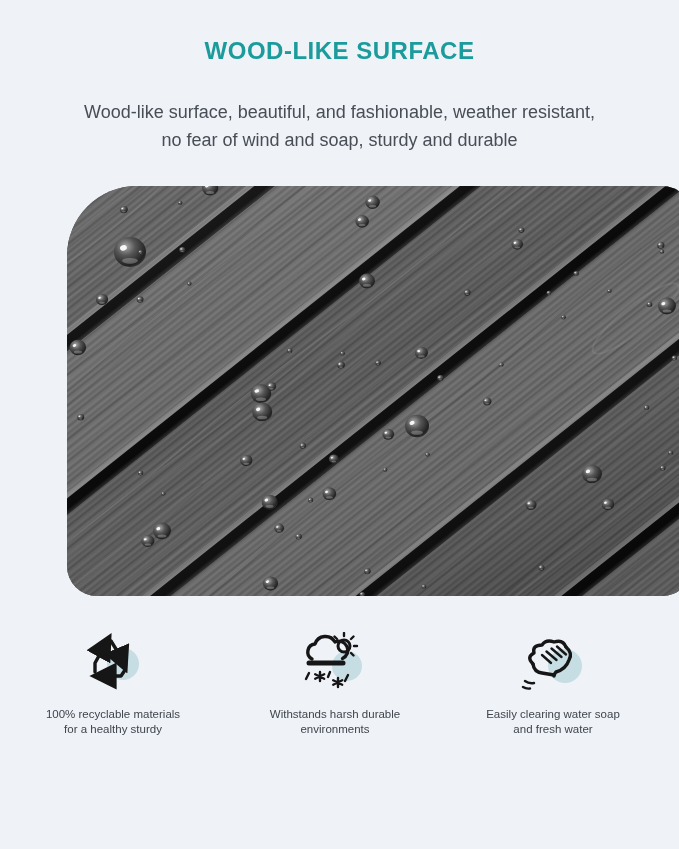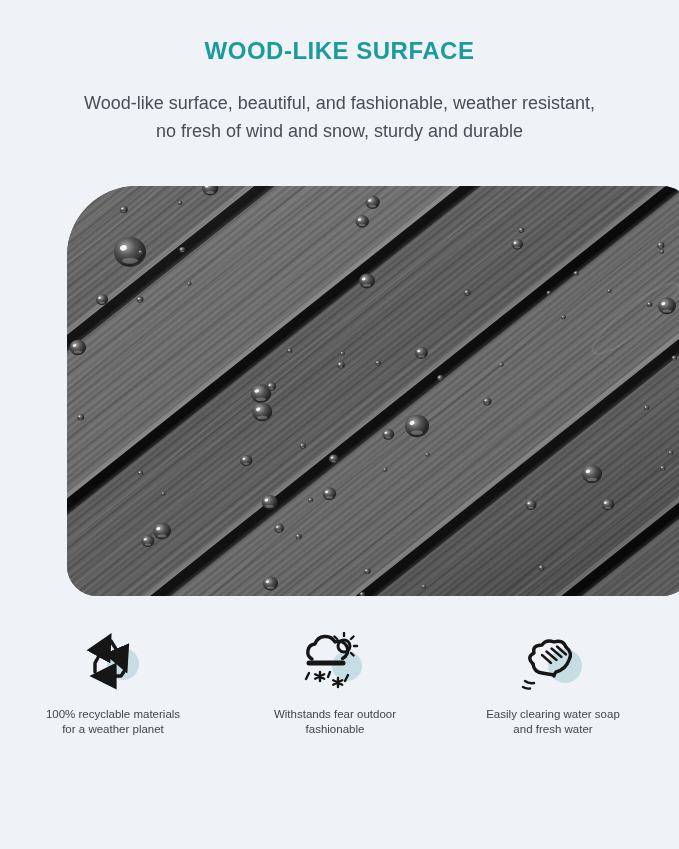--- a/index.html
+++ b/index.html
@@ -12,21 +12,21 @@
     width:679px;height:849px;position:relative;overflow:hidden;
     background:var(--bg);
     font-family:"Liberation Sans", sans-serif;
   }
   .title{
     position:absolute;top:37px;left:0;right:0;margin:0;
     text-align:center;font-size:24px;font-weight:700;letter-spacing:.5px;
     color:var(--accent);
   }
   .subtitle{
-    position:absolute;top:87px;left:0;right:0;margin:2px;
+    position:absolute;top:87px;left:0;right:0;margin:11px;
     text-align:center;font-size:18px;line-height:28px;font-weight:400;
     color:var(--ink-mid);
   }
   .photo{
     position:absolute;top:170px;left:27px;width:625px;height:410px;
     border-radius:70px 30px 30px 30px;overflow:hidden;background:#5f5f5f;
   }
   .photo svg{display:block;width:625px;height:410px}
   .feature{position:absolute;top:632px;width:200px;text-align:center}
   #feature-1{left:13px}
@@ -45,21 +45,21 @@
 </style>
 </head>
 <body>
 
 <main>
 
   <h1 class="title">WOOD-LIKE SURFACE</h1>
 
   <p class="subtitle">
     <span>Wood-like surface, beautiful, and fashionable, weather resistant,</span><br>
-    <span>no fresh of wind and snow, sturdy and durable</span>
+    <span>no fear of wind and soap, sturdy and durable</span>
   </p>
 
   <figure class="photo">
     <svg id="deck" viewBox="0 0 625 410" xmlns="http://www.w3.org/2000/svg" role="img">
         <defs>
     <linearGradient id="wood" gradientUnits="userSpaceOnUse" x1="0" y1="0" x2="0" y2="17" spreadMethod="repeat">
       <stop offset="0" stop-color="#616161"></stop>
             <stop offset="0.18" stop-color="#6c6c6c"></stop>
       <stop offset="0.32" stop-color="#545454"></stop>
             <stop offset="0.48" stop-color="#6e6e6e"></stop>
@@ -548,42 +548,42 @@
             </marker>
           </defs>
           <circle cx="48" cy="32" r="16" style="fill:var(--bubble,#c6dee3)"></circle>
           <path class="ico-stroke" d="M20 40 L20 31 L30 13" marker-end="url(#arrh)"></path>
           <path class="ico-stroke" d="M36 9 L44 22 L47 29" marker-end="url(#arrh)"></path>
           <path class="ico-stroke" d="M50 38 L46 44 L28 44" marker-end="url(#arrh)"></path>
         </svg>
       </div>
       <p class="f-desc">
         <span>100% recyclable materials</span><br>
-        <span>for a weather planet</span>
+        <span>for a healthy sturdy</span>
       </p>
     </div>
 
     <div class="feature" id="feature-2">
       <div class="icon">
         <svg width="76" height="58" viewBox="0 0 76 58">
           <circle cx="50" cy="34" r="15" style="fill:var(--bubble,#c6dee3)"></circle>
           <circle cx="47" cy="14" r="6" class="ico-stroke" style="stroke-width:3"></circle>
           <path class="ico-thin" d="M47 4 L47 1 M54 7 L56.5 4.5 M57 14 L60 14 M54 21 L56.5 23.5 M40 7 L37.5 4.5"></path>
           <path class="ico-stroke" d="M15 27 a8 8 0 0 1 3 -15 a11 11 0 0 1 20 -2 a8 8 0 0 1 7.5 16.5"></path>
           <path class="ico-stroke" d="M12 31 L46 31" style="stroke-width:5"></path>
           <path class="ico-thin" d="M12 41 l-3 6"></path>
           <path class="ico-thin" d="M23 40 l0 9 M18.2 42.2 l9 4.6 M27.2 42.2 l-9 4.6"></path>
           <path class="ico-thin" d="M33 40 l-2 5"></path>
           <path class="ico-thin" d="M41 46 l0 9 M36.2 48.2 l9 4.6 M45.2 48.2 l-9 4.6"></path>
           <path class="ico-thin" d="M51 43 l-3 6"></path>
         </svg>
       </div>
       <p class="f-desc">
-        <span>Withstands fear outdoor</span><br>
-        <span>fashionable</span>
+        <span>Withstands harsh durable</span><br>
+        <span>environments</span>
       </p>
     </div>
 
     <div class="feature" id="feature-3">
       <div class="icon">
         <svg width="80" height="58" viewBox="0 0 80 58">
           <circle cx="52" cy="34" r="17" style="fill:var(--bubble,#c6dee3)"></circle>
           <path class="ico-stroke" d="M20 32 q-7 -7 1 -11 q-2 -8 8 -8 q4 -6 12 -3 q9 -3 12 5"></path>
           <path class="ico-stroke" d="M20 32 q1 8 9 9 l12 2"></path>
           <path class="ico-thin" d="M29 23 l9 8 M33.5 19.5 l10 8.5 M38.5 16.5 l10 8.5 M44 14.5 l9 8"></path>

